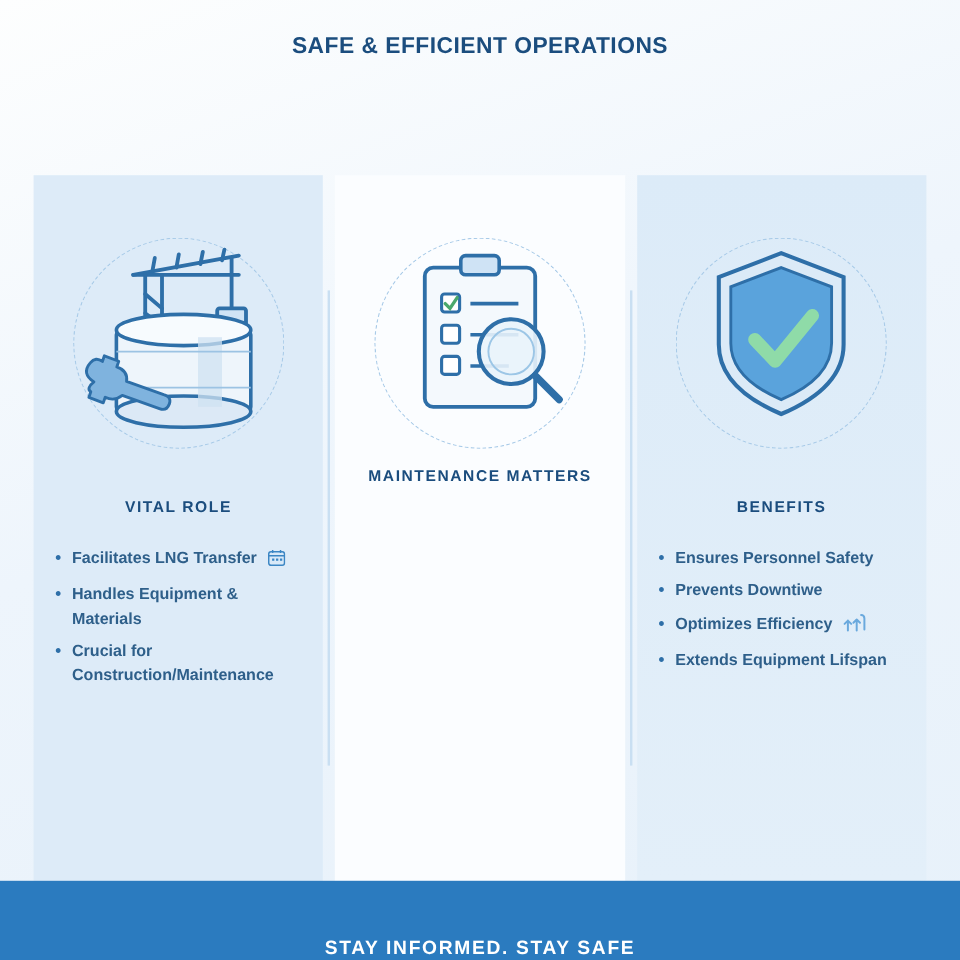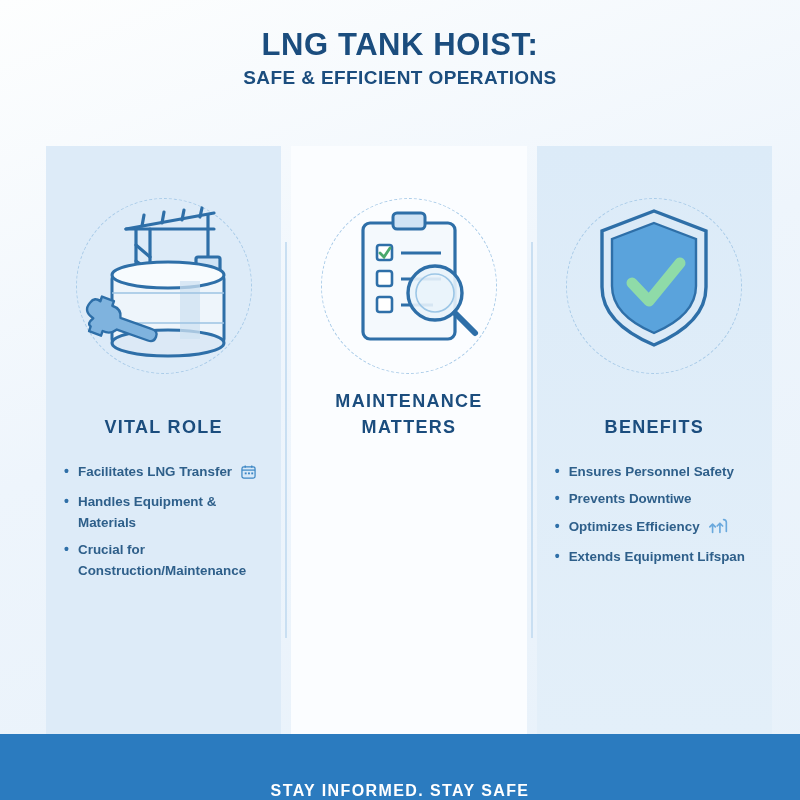--- a/index.html
+++ b/index.html
@@ -53,21 +53,21 @@
     gap: 10px;
   }
   .col {
     position: relative;
     flex: 1 1 0;
     padding: 0 14px;
     display: flex;
     flex-direction: column;
     align-items: center;
   }
-  .col-a { background: #ddebf8; margin-left: 18px; }
+  .col-a { background: #ddebf8; }
   .col-b { background: #fbfdff; }
   .col-c { background: linear-gradient(180deg,#dcebf8 0%, #e3eff9 100%); }
 
   .col-b::before,
   .col-b::after {
     content: "";
     position: absolute;
     top: 96px;
     bottom: 96px;
     width: 2px;
@@ -90,21 +90,21 @@
     width: 176px;
     height: 176px;
     border: 1.6px dashed #a9cbe8;
     border-radius: 50%;
     top: 52px;
   }
   .icon-svg { position: relative; z-index: 2; }
 
   
   .col-heading {
-    font-size: 18px;
+    font-size: 13px;
     font-weight: bold;
     letter-spacing: 1.3px;
     color: #1b4d7e;
     text-align: center;
     line-height: 1.45;
     margin-bottom: 22px;
     text-transform: uppercase;
   }
   .col-a .col-heading { margin-top: 8px; }
   .col-b .col-heading { margin-top: -18px; }
@@ -155,21 +155,20 @@
     font-weight: bold;
     letter-spacing: 1.4px;
   }
 </style>
 </head>
 <body>
 
 <div id="infographic">
 
   <div class="title-block">
-    <div class="title-line1">LNG TANK HOIST:</div>
     <div class="title-line2">SAFE &amp; EFFICIENT OPERATIONS</div>
   </div>
 
   <div class="columns">
 
     <div class="col col-a">
       <div class="icon-wrap">
         <div class="dashed-ring"></div>
         <svg class="icon-svg" width="200" height="210" viewBox="0 0 200 210">
 

